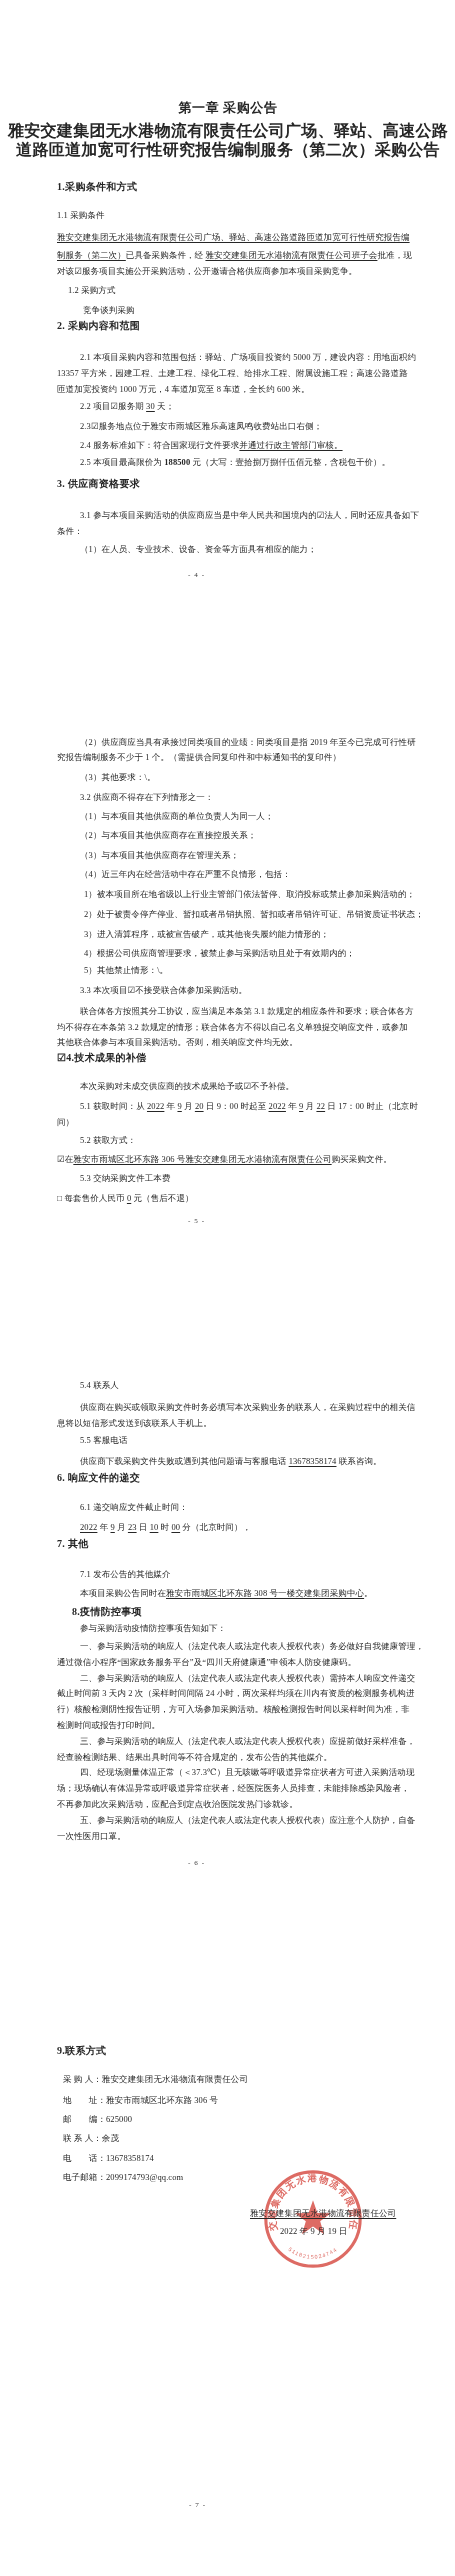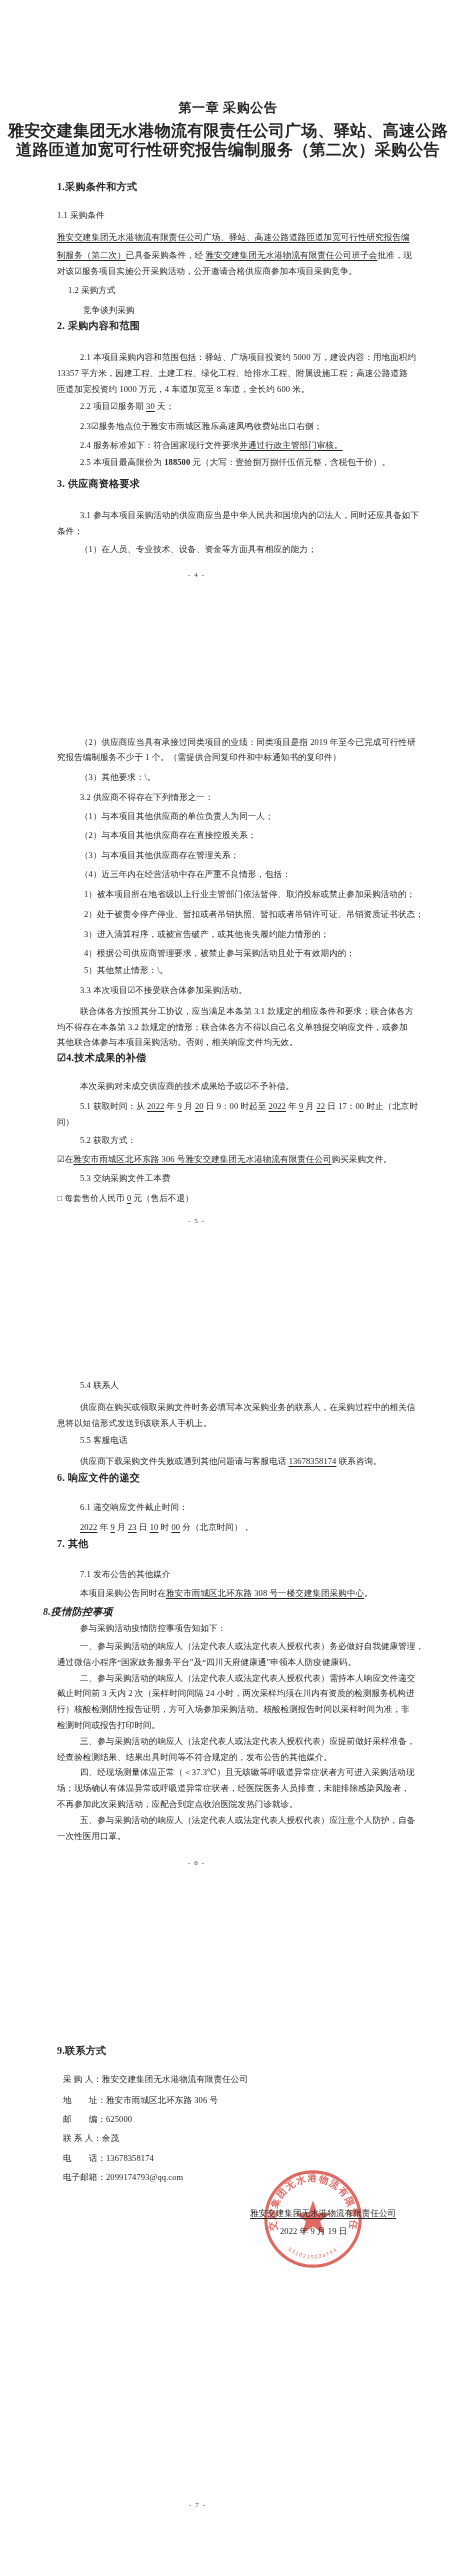--- a/index.html
+++ b/index.html
@@ -82,21 +82,21 @@
     <div class="block body" style="top: 1402px; left: 80px;"><span>供应商在购买或领取采购文件时务必填写本次采购业务的联系人，在采购过程中的相关信</span></div>
     <div class="block body" style="top: 1418px; left: 57px;"><span>息将以短信形式发送到该联系人手机上。</span></div>
     <div class="block body" style="top: 1435px; left: 80px;"><span>5.5 客服电话</span></div>
     <div class="block body" style="top: 1456px; left: 80px;"><span>供应商下载采购文件失败或遇到其他问题请与客服电话 </span><span class="u">13678358174</span><span> 联系咨询。</span></div>
     <div class="block h1" style="top: 1471px; left: 57px;"><span>6. 响应文件的递交</span></div>
     <div class="block body" style="top: 1502px; left: 80px;"><span>6.1 递交响应文件截止时间：</span></div>
     <div class="block body" style="top: 1522px; left: 80px;"><span class="u">2022</span><span> 年 </span><span class="u">9</span><span> 月 </span><span class="u">23</span><span> 日 </span><span class="u">10</span><span> 时 </span><span class="u">00</span><span> 分（北京时间），</span></div>
     <div class="block h1" style="top: 1537px; left: 57px;"><span>7. 其他</span></div>
     <div class="block body" style="top: 1569px; left: 80px;"><span>7.1 发布公告的其他媒介</span></div>
     <div class="block body" style="top: 1588px; left: 80px;"><span>本项目采购公告同时在</span><span class="u">雅安市雨城区北环东路 308 号一楼交建集团采购中心</span><span>。</span></div>
-    <div class="block h1" style="top: 1605px; left: 43px; font-style: italic;"><span>8.疫情防控事项</span></div>
+    <div class="block h1" style="top: 1605px; left: 72px;"><span>8.疫情防控事项</span></div>
     <div class="block body" style="top: 1623px; left: 80px;"><span>参与采购活动疫情防控事项告知如下：</span></div>
     <div class="block body" style="top: 1641px; left: 80px;"><span>一、参与采购活动的响应人（法定代表人或法定代表人授权代表）务必做好自我健康管理，</span></div>
     <div class="block body" style="top: 1657px; left: 57px;"><span>通过微信小程序“国家政务服务平台”及“四川天府健康通”申领本人防疫健康码。</span></div>
     <div class="block body" style="top: 1673px; left: 80px;"><span>二、参与采购活动的响应人（法定代表人或法定代表人授权代表）需持本人响应文件递交</span></div>
     <div class="block body" style="top: 1688px; left: 57px;"><span>截止时间前 3 天内 2 次（采样时间间隔 24 小时，两次采样均须在川内有资质的检测服务机构进</span></div>
     <div class="block body" style="top: 1704px; left: 57px;"><span>行）核酸检测阴性报告证明，方可入场参加采购活动。核酸检测报告时间以采样时间为准，非</span></div>
     <div class="block body" style="top: 1720px; left: 57px;"><span>检测时间或报告打印时间。</span></div>
     <div class="block body" style="top: 1736px; left: 80px;"><span>三、参与采购活动的响应人（法定代表人或法定代表人授权代表）应提前做好采样准备，</span></div>
     <div class="block body" style="top: 1752px; left: 57px;"><span>经查验检测结果、结果出具时间等不符合规定的，发布公告的其他媒介。</span></div>
     <div class="block body" style="top: 1767px; left: 80px;"><span>四、经现场测量体温正常（＜37.3℃）且无咳嗽等呼吸道异常症状者方可进入采购活动现</span></div>

